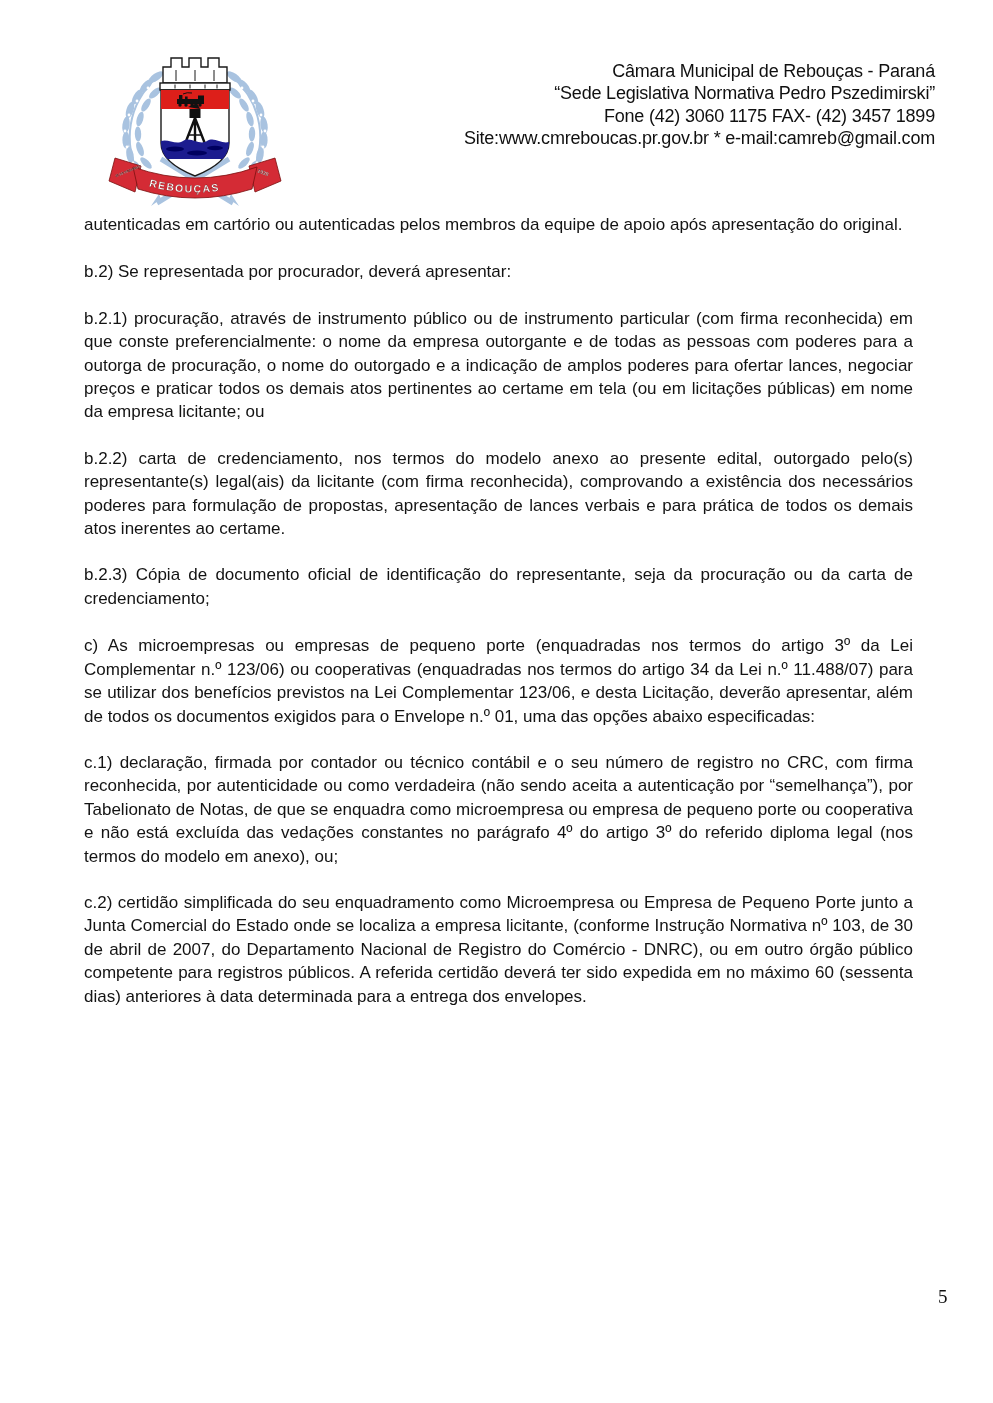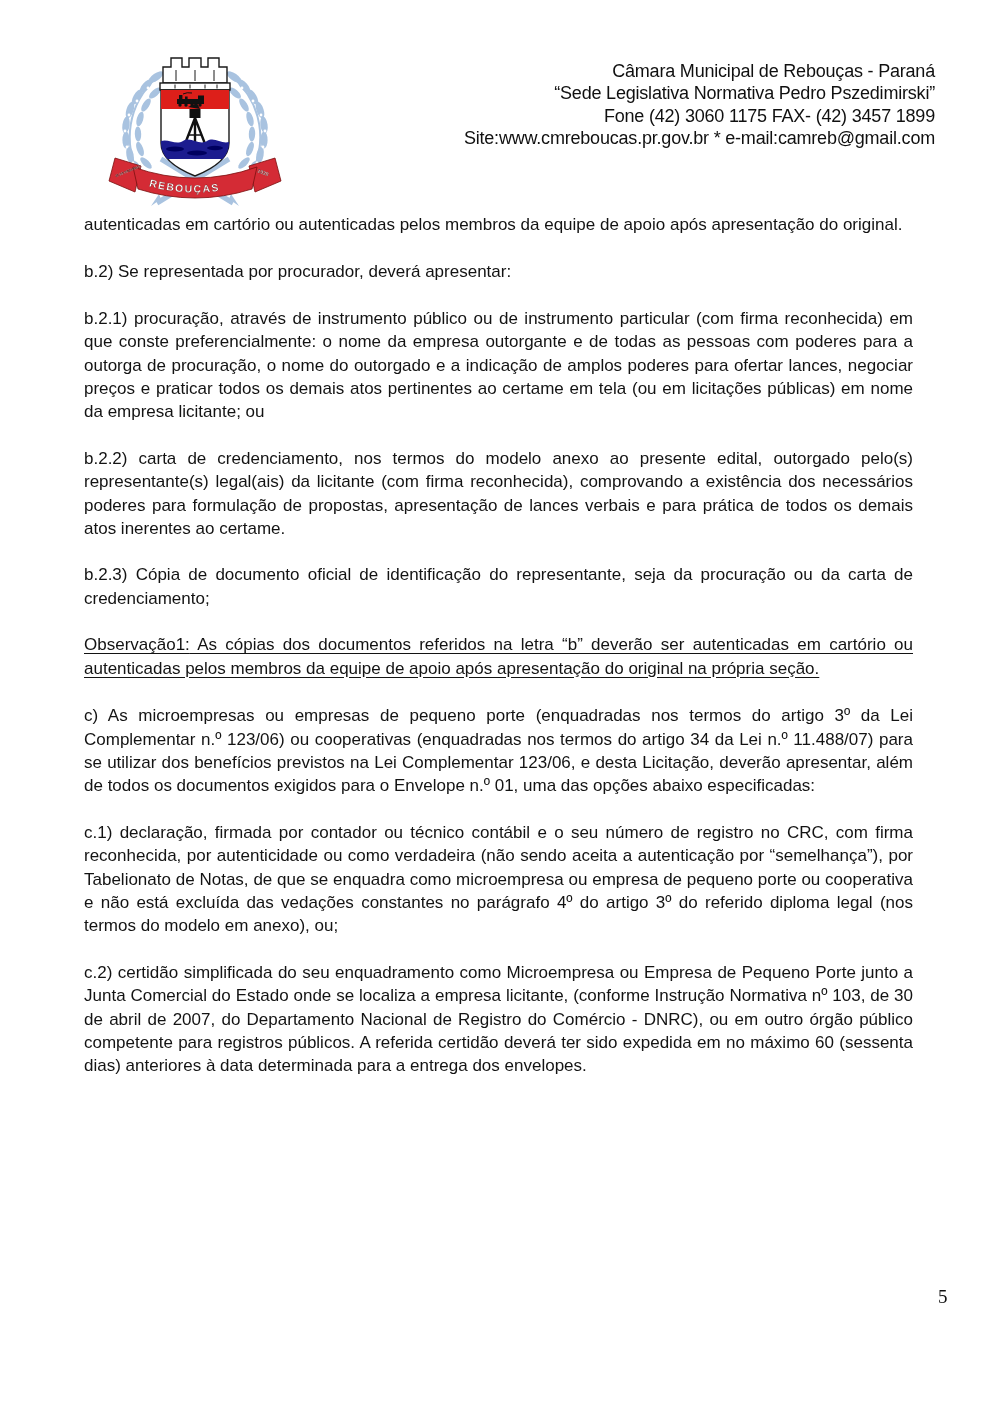--- a/index.html
+++ b/index.html
@@ -165,20 +165,19 @@
       <div>Site:www.cmreboucas.pr.gov.br   *    e-mail:camreb@gmail.com</div>
     </div>
   </div>
 
   <div class="body-col">
       <p class="para"><span>autenticadas em cartório ou autenticadas pelos membros da equipe de apoio após apresentação do original.</span></p>
       <p class="para sp-large"><span class="b">b.2) Se representada por procurador</span><span>, deverá apresentar:</span></p>
       <p class="para"><span>b.2.1) procuração, através de instrumento público ou de instrumento particular (com firma reconhecida) em que conste preferencialmente: o nome da empresa outorgante e de todas as pessoas com poderes para a outorga de procuração, o nome do outorgado e a indicação de amplos poderes para ofertar lances, negociar preços e praticar todos os demais atos pertinentes ao certame em tela (ou em licitações públicas) em nome da empresa licitante; </span><span class="b">ou</span></p>
       <p class="para"><span>b.2.2) carta de credenciamento, nos termos do modelo anexo ao presente edital, outorgado pelo(s) representante(s) legal(ais) da licitante (com firma reconhecida), comprovando a existência dos necessários poderes para formulação de propostas, apresentação de lances verbais e para prática de todos os demais atos inerentes ao certame.</span></p>
       <p class="para"><span>b.2.3) Cópia de documento oficial de identificação do representante, seja da procuração ou da carta de credenciamento;</span></p>
-      <p class="para"><span class="b u">Observação1:</span><span class="u"> As cópias dos documentos referidos na letra “b” deverão ser autenticadas em cartório ou autenticadas pelos membros da equipe de apoio após apresentação do original na própria seção.</span></p>
       <p class="para sp-large"><span>c) As microempresas ou empresas de pequeno porte (enquadradas nos termos do artigo 3º da Lei Complementar n.º 123/06) ou cooperativas (enquadradas nos termos do artigo 34 da Lei n.º 11.488/07) para se utilizar dos benefícios previstos na Lei Complementar 123/06, e desta Licitação, deverão apresentar, além de todos os documentos exigidos para o Envelope n.º 01, </span><span class="b">uma das opções abaixo especificadas</span><span>:</span></p>
       <p class="para"><span>c.1) declaração, firmada por </span><span class="b">contador ou técnico contábil e o seu número de registro no CRC</span><span>, </span><span class="b">com firma reconhecida, por autenticidade ou como verdadeira (não sendo aceita a autenticação por “semelhança”), por Tabelionato de Notas,</span><span> de que se enquadra como microempresa ou empresa de pequeno porte ou cooperativa e não está excluída das vedações constantes no parágrafo 4º do artigo 3º do referido diploma legal (nos termos do modelo em anexo), </span><span class="b">ou;</span></p>
       <p class="para"><span>c.2) certidão simplificada do seu enquadramento como Microempresa ou Empresa de Pequeno Porte junto a Junta Comercial do Estado onde se localiza a empresa licitante, (conforme Instrução Normativa nº 103, de 30 de abril de 2007, do Departamento Nacional de Registro do Comércio - DNRC), ou em outro órgão público competente para registros públicos. A referida certidão deverá ter sido expedida em no máximo 60 (sessenta dias) anteriores à data determinada para a entrega dos envelopes.</span></p>
     </div>
 
   <div class="page-number">5</div>
 </div>
 
 </body></html>

